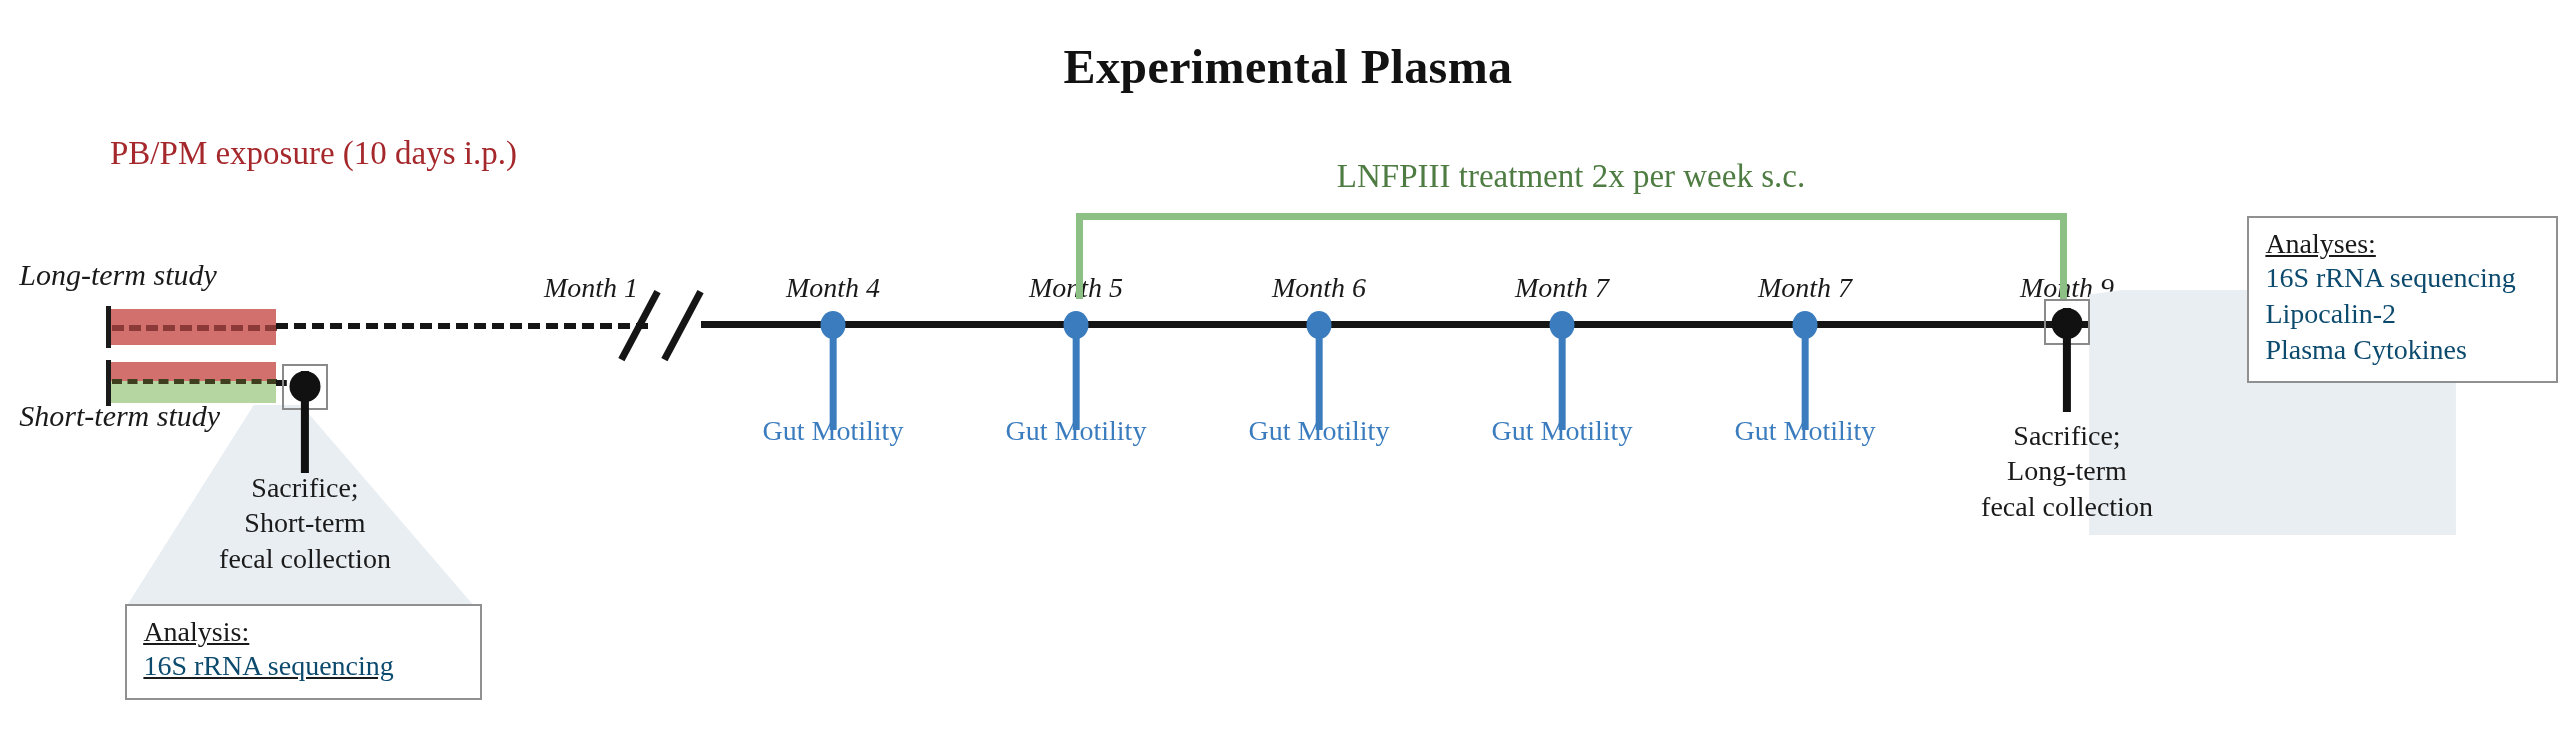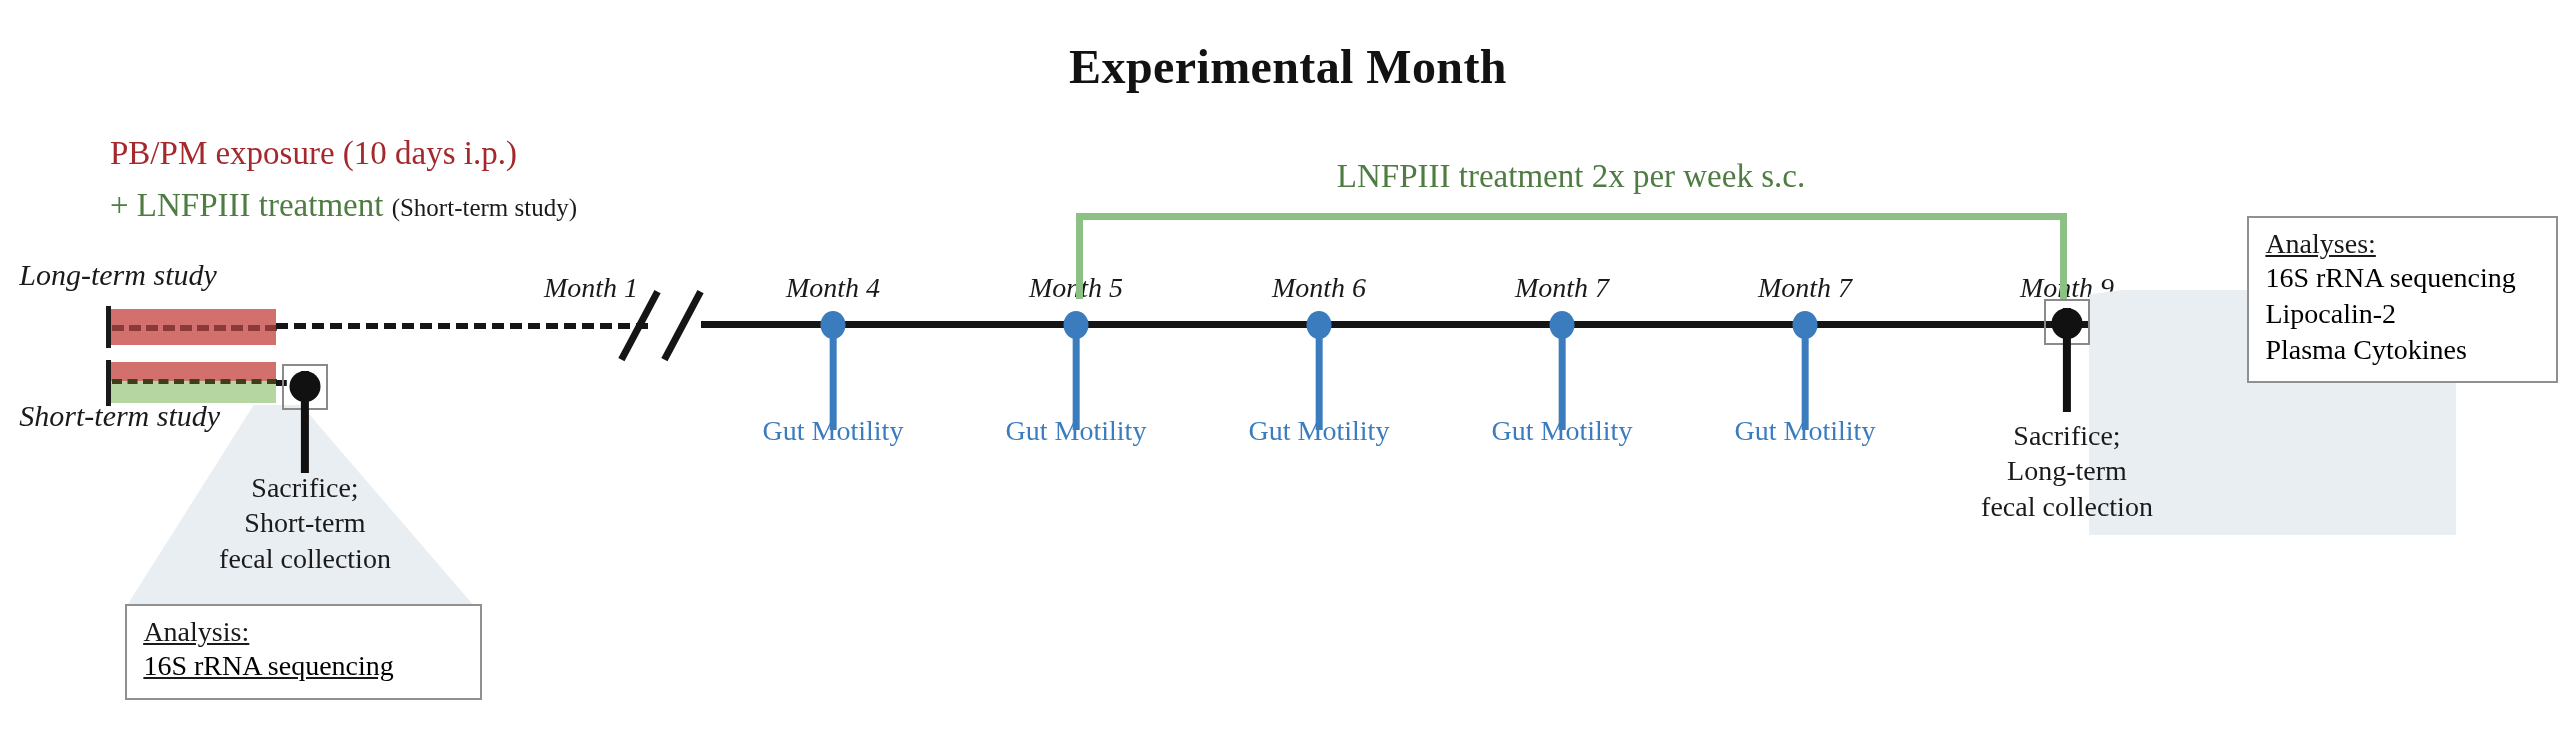--- a/index.html
+++ b/index.html
@@ -192,49 +192,45 @@
   }
   .analysis-box .head {
     font-size: 28px;
     text-decoration: underline;
     color: #1a1a1a;
     white-space: nowrap;
     display: block;
   }
   .analysis-box .item {
     font-size: 28px;
-    color: #000000;
+    color: #0c4a6e;
     white-space: nowrap;
     display: block;
     line-height: 1.28;
   }
 
   
   #bracket-label {
     top: 158px;
     font-size: 33px;
     color: #4E7C42;
     white-space: nowrap;
     transform: translateX(-50%);
   }
   .bracket-line { background: #8CC084; }
 </style>
 </head>
 <body>
 
 <div id="stage">
 
-  <div class="abs" id="title">Experimental Month</div>
+  <div class="abs" id="title">Experimental Plasma</div>
 
   <div class="abs" id="exposure-line">PB/PM exposure (10 days i.p.)</div>
 
-  <div class="abs" id="lnfp-line">
-    <span class="green">+ LNFPIII treatment</span>
-    <span class="paren">(Short-term study)</span>
-  </div>
 
   <div class="abs study-label" id="label-long">Long-term study</div>
   <div class="abs study-label" id="label-short">Short-term study</div>
 
   <div class="abs" id="bar-long"></div>
   <div class="abs bar-start-cap" id="bar-long-cap"></div>
   <div class="abs" id="bar-long-dash"></div>
 
   <div class="abs" id="bar-short-red"></div>
   <div class="abs" id="bar-short-green"></div>

